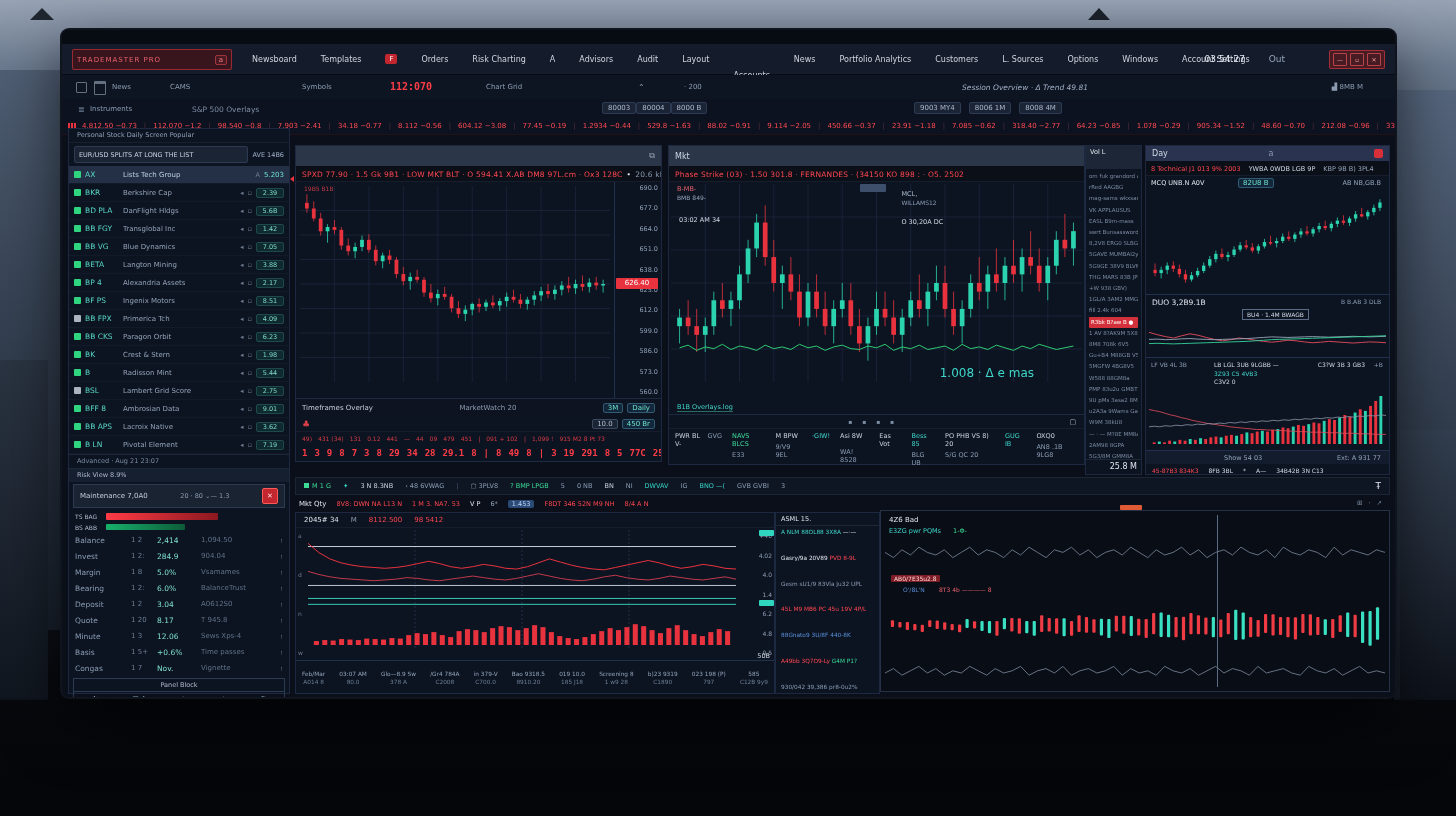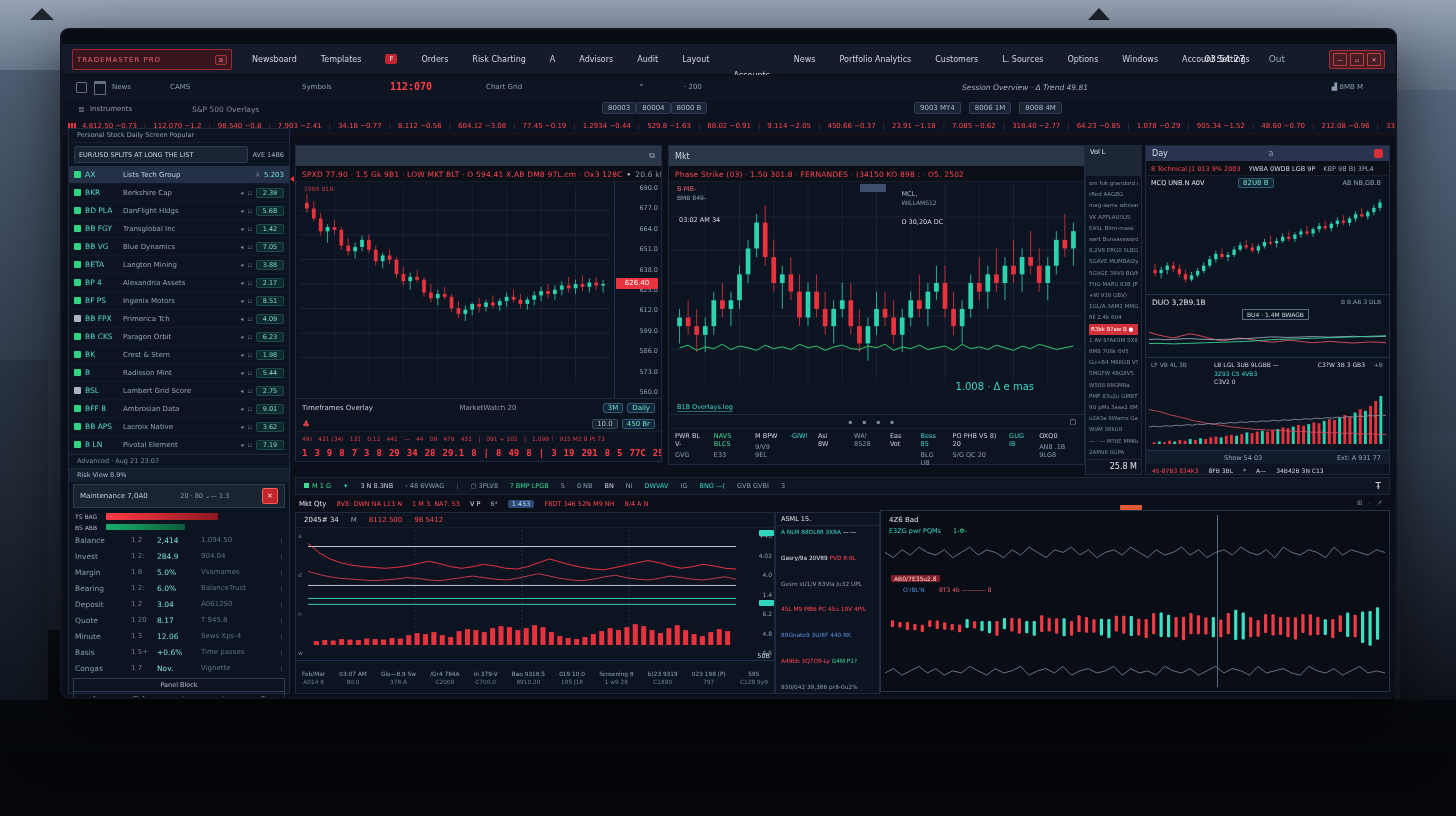--- a/index.html
+++ b/index.html
@@ -712,46 +712,46 @@
             <rect x="400.0828125" y="47.18181818181818" width="4.7093750000000005" height="17.272727272727273" fill="#2bd4ae"></rect>
             <polyline points="8.5625,163.77272727272728 17.125,161.18181818181807 25.6875,166.36363636363646 34.25,162.9090909090907 42.8125,164.63636363636382 51.375,160.318181818182 59.9375,165.49999999999991 68.5,162.04545454545465 77.0625,163.77272727272728 85.625,166.36363636363646 94.1875,161.18181818181807 102.75,164.63636363636382 111.3125,162.9090909090907 119.875,165.49999999999991 128.4375,160.318181818182 137,163.77272727272728 145.5625,162.04545454545465 154.125,166.36363636363646 162.6875,162.9090909090907 171.25,161.18181818181807 179.8125,164.63636363636382 188.375,165.49999999999991 196.9375,162.04545454545465 205.5,163.77272727272728 214.0625,160.318181818182 222.625,166.36363636363646 231.1875,162.9090909090907 239.75,164.63636363636382 248.3125,161.18181818181807 256.875,165.49999999999991 265.4375,163.77272727272728 274,162.04545454545465 282.5625,166.36363636363646 291.125,160.318181818182 299.6875,164.63636363636382 308.25,162.9090909090907 316.8125,165.49999999999991 325.375,161.18181818181807 333.9375,163.77272727272728 342.5,166.36363636363646 351.0625,162.04545454545465 359.625,164.63636363636382 368.1875,160.318181818182 376.75,162.9090909090907 385.3125,165.49999999999991 393.875,163.77272727272728 402.4375,162.04545454545465" fill="none" stroke="#2ecc71" stroke-width="1"></polyline>
           </svg>
         <div class="abs" style="left:46%;top:2px;width:26px;height:8px;background:#3e4f6b;border-radius:1px;"></div>
         <span class="abs" style="left:8px;top:3px;color:#e8606c;font-size:6.5px;">B-MB-</span>
         <span class="abs" style="left:8px;top:12px;color:#93a3b8;font-size:6px;">BMB 849-</span>
         <span class="abs" style="left:10px;top:34px;color:#cfd8e4;font-size:6.5px;">03:02 AM 34</span>
         <span class="abs" style="left:56%;top:8px;color:#aebbcd;font-size:6.5px;">MCL,</span>
         <span class="abs" style="left:56%;top:17px;color:#8b9cb2;font-size:6px;">WILLAMS12</span>
         <span class="abs" style="left:56%;top:36px;color:#cfd8e4;font-size:6.5px;">O 30,20A DC</span>
-        <span class="abs" style="right:50px;bottom:22px;color:#3fd6c8;font-size:10px;text-align:center;">1.008 · Δ e mas</span>
+        <span class="abs" style="right:50px;bottom:34px;color:#3fd6c8;font-size:12px;text-align:center;">1.008 · Δ e mas</span>
         <span class="abs" style="left:8px;bottom:2px;color:#3fd6c8;font-size:6.5px;border-bottom:1px solid #2a6c62;">B1B Overlays.log</span>
       </div>
       <div class="row sp" style="height:13px;padding:0 8px;border-top:1px solid #1d2940;flex:0 0 auto;">
         <span></span>
         <span style="color:#7b8ba0;font-size:6px;letter-spacing:4px;">▪ ▪ ▪ ▪</span>
         <span style="color:#aebbcd;font-size:7px;">▢</span>
       </div>
       <div id="c2cols" class="row" style="height:32px;padding:0 6px;gap:10px;align-items:flex-start;padding-top:3px;flex:0 0 auto;border-top:1px solid #161d2c;">
-          <div style="display: flex; flex-direction: column; gap: 3px;">
+          <div style="display: flex; flex-direction: row; gap: 3px;">
             <span style="font-size: 6.5px; color: rgb(199, 210, 224);">PWR BL V-</span>
             <span style="font-size: 6.5px; color: rgb(139, 156, 178);">GVG</span>
           </div>
           <div style="display: flex; flex-direction: column; gap: 3px;">
             <span style="font-size: 6.5px; color: rgb(61, 220, 151);">NAVS BLCS</span>
             <span style="font-size: 6.5px; color: rgb(139, 156, 178);">E33</span>
           </div>
           <div style="display: flex; flex-direction: column; gap: 3px;">
             <span style="font-size: 6.5px; color: rgb(199, 210, 224);">M BPW</span>
             <span style="font-size: 6.5px; color: rgb(139, 156, 178);">9/V9 9EL</span>
           </div>
           <div style="display: flex; flex-direction: column; gap: 3px;">
             <span style="font-size: 6.5px; color: rgb(63, 214, 200);">·GIW!</span>
             <span style="font-size: 6.5px; color: rgb(139, 156, 178);"></span>
           </div>
-          <div style="display: flex; flex-direction: row; gap: 18px;">
+          <div style="display: flex; flex-direction: column; gap: 8px;">
             <span style="font-size: 6.5px; color: rgb(199, 210, 224);">Asi 8W</span>
             <span style="font-size: 6.5px; color: rgb(139, 156, 178);">WA! 8528</span>
           </div>
           <div style="display: flex; flex-direction: column; gap: 3px;">
             <span style="font-size: 6.5px; color: rgb(199, 210, 224);">Eas Vot</span>
             <span style="font-size: 6.5px; color: rgb(139, 156, 178);"></span>
           </div>
           <div style="display: flex; flex-direction: column; gap: 3px;">
             <span style="font-size: 6.5px; color: rgb(63, 214, 200);">Bess 85</span>
             <span style="font-size: 6.5px; color: rgb(139, 156, 178);">BLG UB</span>
@@ -765,21 +765,21 @@
             <span style="font-size: 6.5px; color: rgb(139, 156, 178);"></span>
           </div>
           <div style="display: flex; flex-direction: column; gap: 3px;">
             <span style="font-size: 6.5px; color: rgb(199, 210, 224);">OXQ0</span>
             <span style="font-size: 6.5px; color: rgb(139, 156, 178);">AN8 .1B 9LG8</span>
           </div>
         </div>
     </div>
 
     <div class="panel" style="left:1023px;top:115px;width:57px;height:330px;">
-      <div style="height:30px;line-height:13px;background:#1c2637;color:#dfe6ee;font-size:6.5px;padding:0 4px;flex:0 0 auto;">Vol L</div>
+      <div style="height:23px;line-height:13px;background:#1c2637;color:#dfe6ee;font-size:6.5px;padding:0 4px;flex:0 0 auto;">Vol L</div>
       <div id="midlog" style="flex:1;overflow:hidden;padding:2px 3px;">
           <div style="font-size: 5.5px; line-height: 11.2px; white-space: nowrap; overflow: hidden; color: rgb(124, 140, 162);">om fuk grandord amor</div>
           <div style="font-size: 5.5px; line-height: 11.2px; white-space: nowrap; overflow: hidden; color: rgb(124, 140, 162);">rRed AAGBG</div>
           <div style="font-size: 5.5px; line-height: 11.2px; white-space: nowrap; overflow: hidden; color: rgb(124, 140, 162);">mag-sams wkxsam dyb3</div>
           <div style="font-size: 5.5px; line-height: 11.2px; white-space: nowrap; overflow: hidden; color: rgb(124, 140, 162);">VK APPLAUSUS</div>
           <div style="font-size: 5.5px; line-height: 11.2px; white-space: nowrap; overflow: hidden; color: rgb(124, 140, 162);">EASL B9m-mass</div>
           <div style="font-size: 5.5px; line-height: 11.2px; white-space: nowrap; overflow: hidden; color: rgb(124, 140, 162);">swrt Bunsassword?</div>
           <div style="font-size: 5.5px; line-height: 11.2px; white-space: nowrap; overflow: hidden; color: rgb(124, 140, 162);">8,2V8 ERG0 SLBGMZ</div>
           <div style="font-size: 5.5px; line-height: 11.2px; white-space: nowrap; overflow: hidden; color: rgb(124, 140, 162);">5GAVE MUMBAI2y</div>
           <div style="font-size: 5.5px; line-height: 11.2px; white-space: nowrap; overflow: hidden; color: rgb(124, 140, 162);">5G9GE 38V9 BLVMS8</div>

